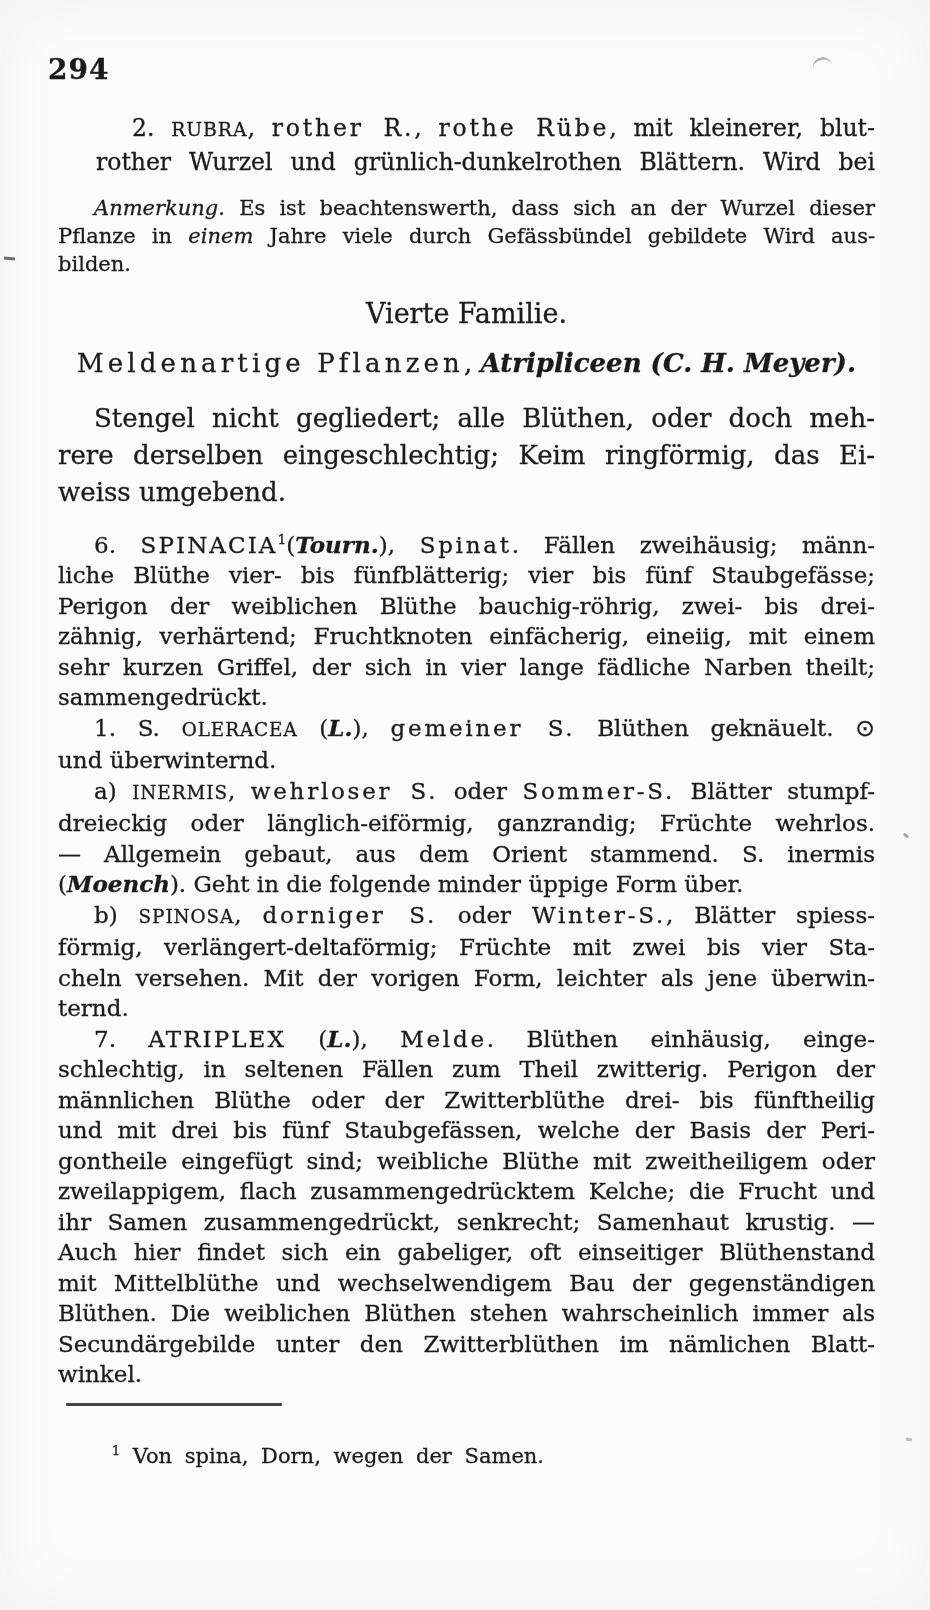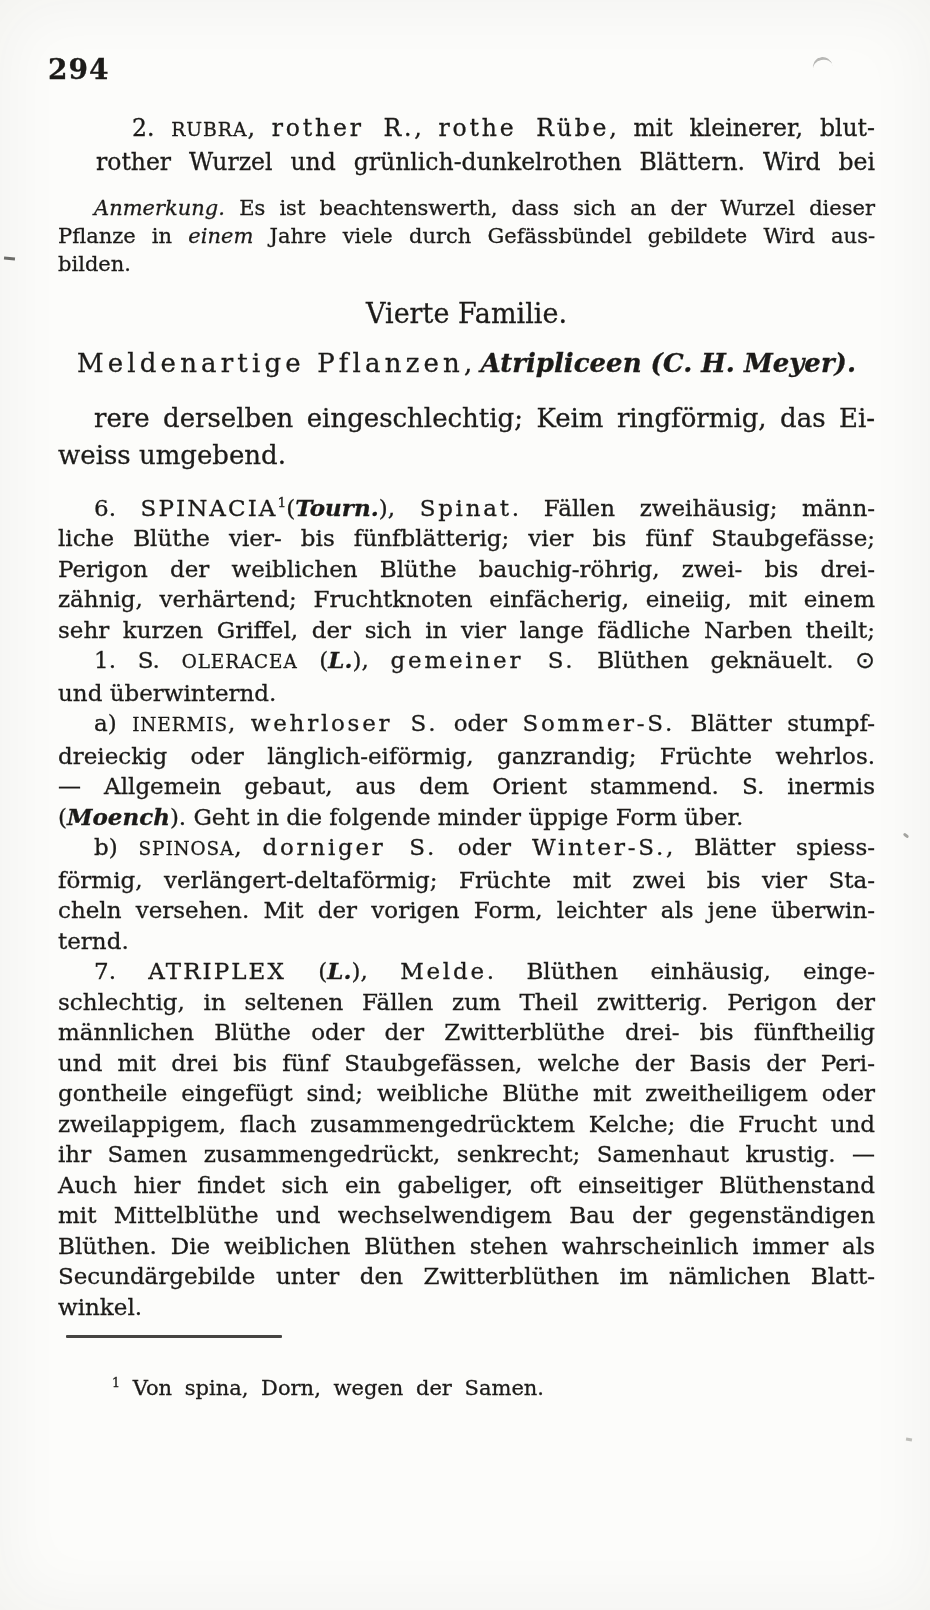--- a/index.html
+++ b/index.html
@@ -70,30 +70,32 @@
 
 <h2 class="para p-h2 center">
     <div class="line last"><span class="s-r">Vierte Familie.</span></div>
   </h2>
 
 <h1 class="para p-h3 center">
     <div class="line last"><span class="s-sp">Meldenartige Pflanzen</span><span class="s-r">, </span><span class="s-bi">Atripliceen (C. H. Meyer).</span></div>
   </h1>
 
 <section class="para p-intro ind">
+    <div class="line"><span class="s-r">Stengel nicht gegliedert; alle Blüthen, oder doch meh-</span></div>
     <div class="line"><span class="s-r">rere derselben eingeschlechtig; Keim ringförmig, das Ei-</span></div>
     <div class="line last"><span class="s-r">weiss umgebend.</span></div>
   </section>
 
 <section class="para p-species p-spinacia ind">
     <div class="line"><span class="s-r">6. </span><span class="s-caps">SPINACIA</span><span class="s-sup">1</span><span class="s-r">(</span><span class="s-bi">Tourn.</span><span class="s-r">), </span><span class="s-sp">Spinat</span><span class="s-r">. Fällen zweihäusig; männ-</span></div>
     <div class="line"><span class="s-r">liche Blüthe vier- bis fünfblätterig; vier bis fünf Staubgefässe;</span></div>
     <div class="line"><span class="s-r">Perigon der weiblichen Blüthe bauchig-röhrig, zwei- bis drei-</span></div>
     <div class="line"><span class="s-r">zähnig, verhärtend; Fruchtknoten einfächerig, eineiig, mit einem</span></div>
     <div class="line"><span class="s-r">sehr kurzen Griffel, der sich in vier lange fädliche Narben theilt;</span></div>
+    <div class="line last"><span class="s-r">sammengedrückt.</span></div>
   </section>
 
 <section class="para p-species ind">
     <div class="line"><span class="s-r">1. S. </span><span class="s-sc">OLERACEA</span><span class="s-r"> (</span><span class="s-bi">L.</span><span class="s-r">), </span><span class="s-sp">gemeiner S.</span><span class="s-r"> Blüthen geknäuelt. </span><span class="s-sym">⊙</span></div>
     <div class="line last"><span class="s-r">und überwinternd.</span></div>
   </section>
 
 <section class="para p-species ind">
     <div class="line"><span class="s-r">a) </span><span class="s-sc">INERMIS</span><span class="s-r">, </span><span class="s-sp">wehrloser S.</span><span class="s-r"> oder </span><span class="s-sp">Sommer-S.</span><span class="s-r"> Blätter stumpf-</span></div>
     <div class="line"><span class="s-r">dreieckig oder länglich-eiförmig, ganzrandig; Früchte wehrlos.</span></div>

